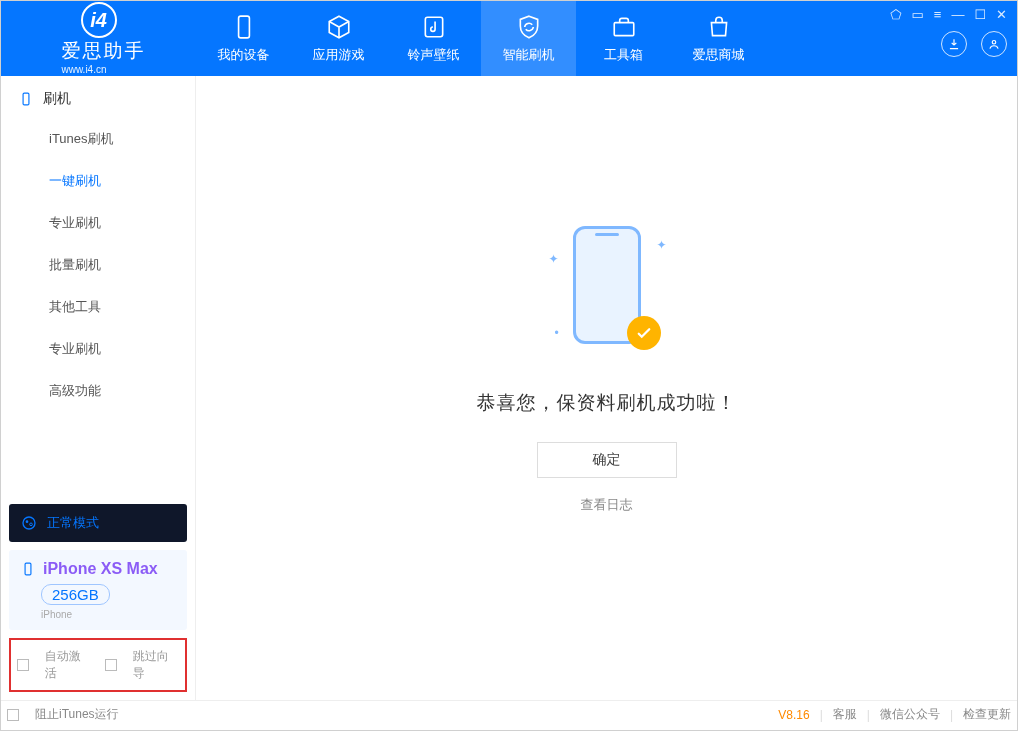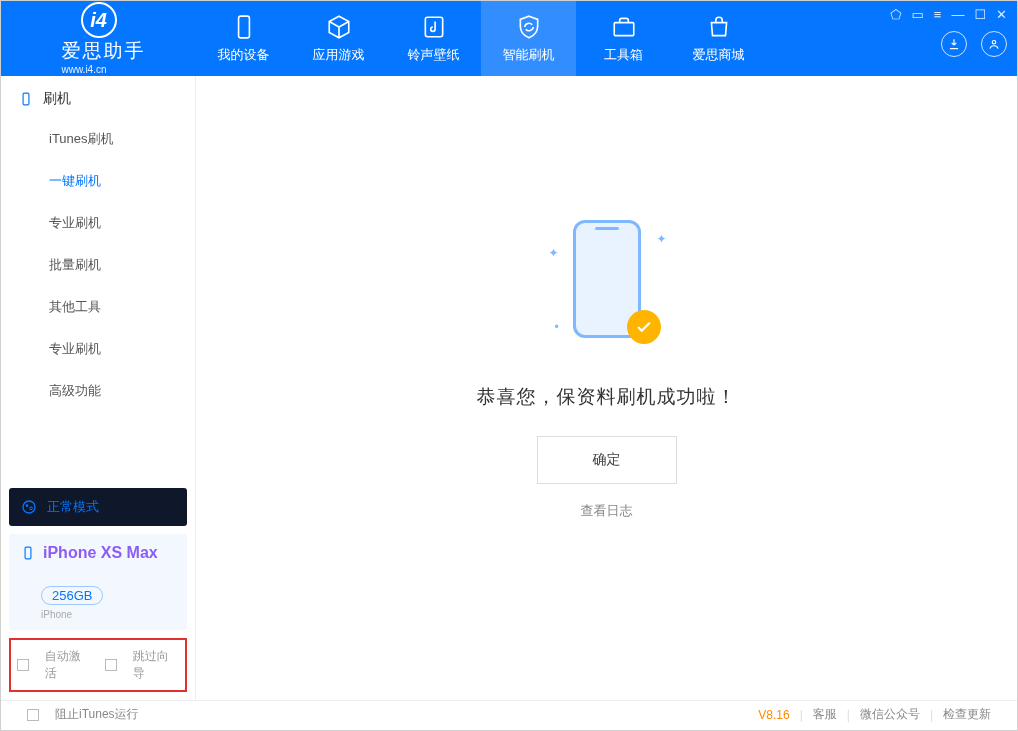--- a/index.html
+++ b/index.html
@@ -29,43 +29,43 @@
 .sidebar { width: 195px; border-right: 1px solid #eee; padding-top: 4px; display: flex; flex-direction: column; }
 .side-section-title { display: flex; align-items: center; gap: 10px; padding: 10px 18px; color: #333; font-size: 14px; font-weight: 500; }
 .side-section-title .sicon { width: 14px; height: 14px; }
 .side-item { padding: 12px 18px 12px 48px; font-size: 13px; color: #555; cursor: pointer; }
 .side-item.active { color: #0576ff; }
 
 .sidebar-bottom { margin-top: auto; }
 .mode-card { margin: 8px; padding: 10px 12px; background: #0f172a; border-radius: 3px; display: flex; align-items: center; gap: 10px; color: #0576ff; font-size: 13px; }
 .device-card { margin: 8px; padding: 10px 12px; background: #f3f8ff; border-radius: 3px; }
 .device-card .dtitle { display: flex; align-items: center; gap: 8px; color: #8b5cf6; font-weight: 600; font-size: 16px; }
-.device-card .badge { display: inline-block; margin-top: 24px; margin-left: 20px; padding: 1px 10px; border: 1px solid #9fc6ff; border-radius: 10px; color: #0576ff; font-size: 13px; }
+.device-card .badge { display: inline-block; margin-top: 6px; margin-left: 20px; padding: 1px 10px; border: 1px solid #9fc6ff; border-radius: 10px; color: #0576ff; font-size: 15px; }
 .device-card .dtype { margin-top: 4px; margin-left: 20px; color: #aaa; font-size: 10px; }
 
 .checkbox-row { margin: 6px 8px 8px 8px; padding: 8px 6px; border: 2px solid #e03030; display: flex; gap: 14px; font-size: 12px; color: #999; }
 .cb { display: flex; align-items: center; gap: 16px; cursor: pointer; }
 .cb .box { width: 12px; height: 12px; border: 1px solid #bbb; }
 
 
 .main { flex: 1; position: relative; background: #fff; display: flex; flex-direction: column; align-items: center; justify-content: center; }
 .phone-illus { position: relative; width: 120px; height: 140px; margin-top: -40px; }
 .phone-shape { width: 68px; height: 118px; border: 3px solid #7fb8ff; border-radius: 12px; background: #e9f3ff; position: absolute; left: 26px; top: 4px; }
 .phone-shape::before { content:""; position:absolute; top:4px; left:50%; transform:translateX(-50%); width:24px; height:3px; background:#7fb8ff; border-radius:2px; }
 .check-badge { position: absolute; right: 6px; bottom: 12px; width: 34px; height: 34px; background: #ffb400; border-radius: 50%; display:flex; align-items:center; justify-content:center; }
 .check-badge svg { width: 18px; height: 18px; fill: #fff; }
 .sparkle { position:absolute; color:#7fb8ff; font-size:12px; }
 .s1 { left:2px; top:30px; } .s2 { right:0; top:16px; } .s3 { left:8px; bottom:22px; }
 
 .success-text { margin-top: 28px; font-size: 19px; color: #333; letter-spacing: 1px; }
-.confirm-btn { margin-top: 26px; width: 140px; height: 48px; border: 1px solid #ddd; background: #fff; font-size: 14px; color: #444; cursor: pointer; }
+.confirm-btn { margin-top: 26px; width: 140px; height: 36px; border: 1px solid #ddd; background: #fff; font-size: 14px; color: #444; cursor: pointer; }
 .log-link { margin-top: 18px; font-size: 13px; color: #888; cursor: pointer; }
 
 
-.footer { height: 28px; border-top: 1px solid #eee; display: flex; align-items: center; padding: 0 26px; font-size: 12px; color: #888; }
+.footer { height: 28px; border-top: 1px solid #eee; display: flex; align-items: center; padding: 0 6px; font-size: 12px; color: #888; }
 .footer .cb { color: #888; }
 .footer-right { margin-left: auto; display: flex; align-items: center; gap: 10px; }
 .footer-right .ver { color: #ff8a00; }
 .footer-right .sep { color: #ddd; }
 .footer-right a { color: #888; cursor: pointer; }
 </style>
 </head>
 <body>
 
 <div class="header">

